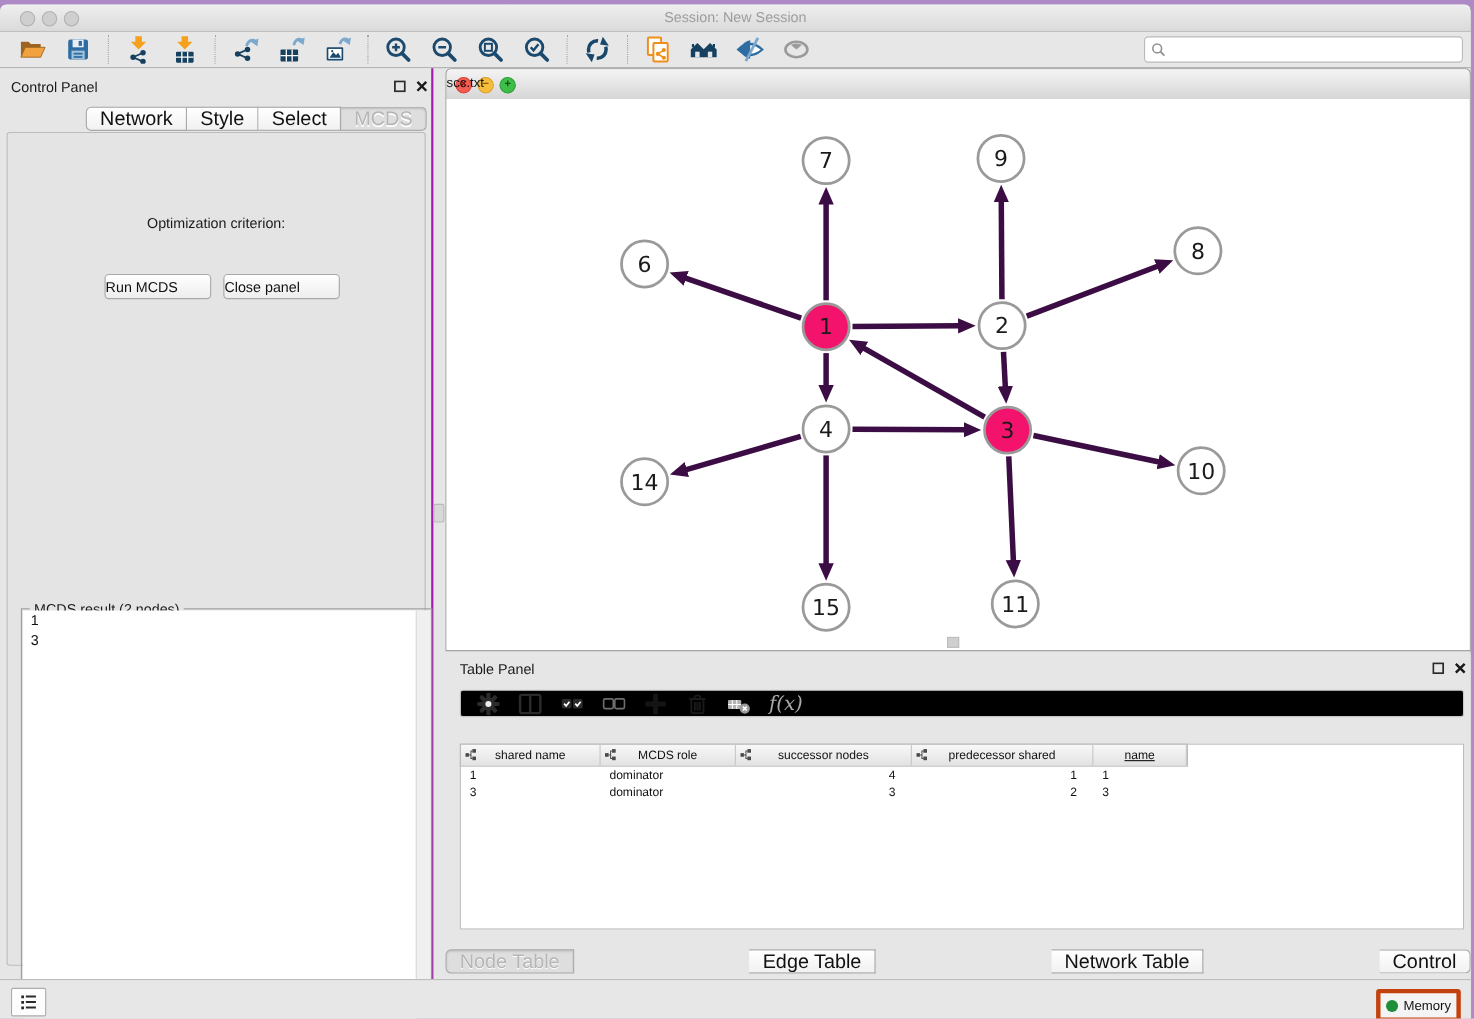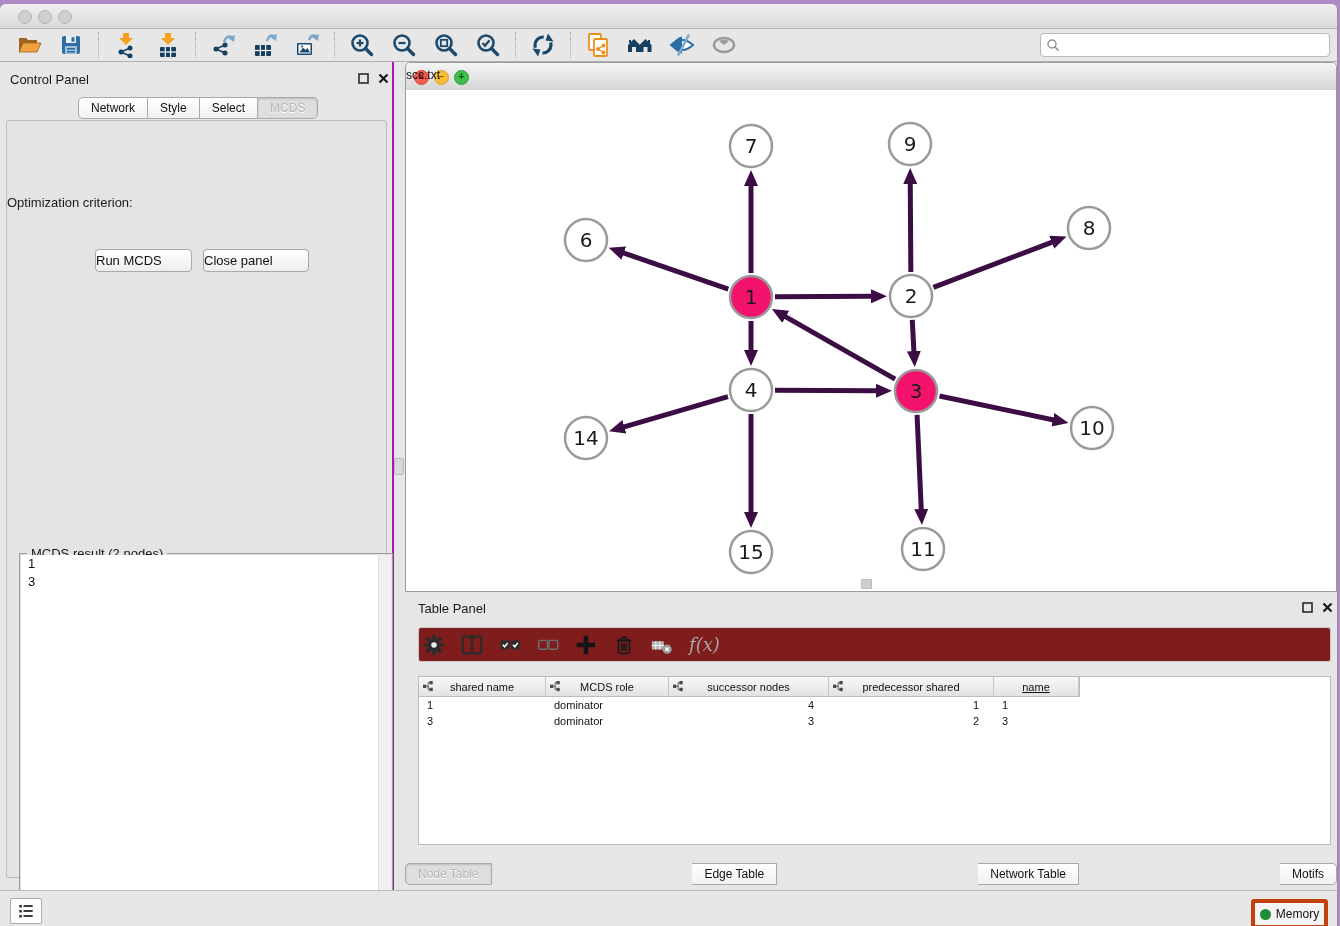--- a/index.html
+++ b/index.html
@@ -29,28 +29,28 @@
              border:1px solid #b9b9b9;border-radius:4px;display:flex;align-items:center}
   .searchbox svg{width:14px;height:14px;margin:0 5px}
   .searchbox input{border:none;outline:none;flex:1;font-size:12px;background:transparent;height:18px}
   
   .cp{position:absolute;left:0;top:62px;width:392px;height:828px;background:#e6e6e6;border-right:2px solid #a21caf}
   .panel-title{font-size:13px;color:#1a1a1a}
   .panel-icons{position:absolute;display:flex;gap:9px}
   .panel-icons svg{width:11px;height:11px}
   .tabbar{display:flex}
   .tab{height:20px;line-height:20px;padding:0 12px;background:linear-gradient(#ffffff,#f1f1f1);
-       border:1px solid #a9a9a9;border-left:none;font-size:12px;color:#111;white-space:nowrap}
+       border:1px solid #a9a9a9;border-left:none;font-size:18px;color:#111;white-space:nowrap}
   .tab:first-child{border-left:1px solid #a9a9a9;border-radius:5px 0 0 5px}
   .tab:last-child{border-radius:0 5px 5px 0}
   .tab.selected{background:#dedede;color:#b6b6b6;text-shadow:0 1px 0 #fff;
                 box-shadow:inset 0 1px 2px rgba(0,0,0,.15)}
   .cp-box{position:absolute;left:6px;top:58px;width:379px;height:756px;background:#e4e4e4;
           border:1px solid #bcbcbc;border-radius:3px}
-  .opt-label{position:absolute;left:0;top:74px;width:100%;font-size:13px;color:#1a1a1a}
+  .opt-label{position:absolute;left:0;top:74px;width:100%;text-align:center;font-size:13px;color:#1a1a1a}
   .select{position:absolute;left:45px;top:96px;width:306px;height:21px;background:linear-gradient(#fff,#f4f4f4);
           border:1px solid #a9a9a9;border-radius:4px;font-size:13px;color:#111;
           display:flex;align-items:center;padding-left:10px}
   .select .chev{position:absolute;right:6px;top:3px}
   .btn{position:absolute;height:21px;background:linear-gradient(#fff,#ededed);border:1px solid #a9a9a9;
        border-radius:4px;font-size:13px;color:#111;text-align:left;line-height:21px}
   .fieldset{position:absolute;left:12px;top:432px;width:372px;height:377px;border:1px solid #9c9c9c}
   .fieldset .legend{position:absolute;left:7px;top:-8px;background:#e4e4e4;padding:0 4px;font-size:13px;color:#1a1a1a}
   .result-area{position:absolute;left:1px;top:1px;width:357px;height:362px;background:#fff;overflow:hidden}
   .result-area .line{font-size:13px;color:#111;padding:1px 0 1px 7px;line-height:16px}
@@ -61,22 +61,22 @@
   .netwin{position:absolute;left:405px;top:62px;width:932px;height:530px;background:#fff;
           border:1px solid #9c9c9c;box-sizing:border-box;border-radius:5px 5px 0 0}
   .net-titlebar{position:absolute;left:0;top:0;width:100%;height:27px;
                 background:linear-gradient(#f4f4f4,#d6d6d6);border-bottom:1px solid #a5a5a5;
                 border-radius:5px 5px 0 0}
   .net-title{position:absolute;left:0;top:5px;width:100%;text-align:left;font-size:12px;color:#111}
   .net-canvas{position:absolute;left:0;top:27px;width:930px;height:501px;background:#fff}
   .scrollnub{position:absolute;left:455px;bottom:2px;width:9px;height:8px;background:#cfcfcf;border:1px solid #bdbdbd}
   
   .tp{position:absolute;left:405px;top:595px;width:932px;height:295px;background:#e6e6e6}
-  .tp-toolbar{position:absolute;left:13px;top:32px;width:913px;height:35px;background:#7f1d1d;
-              border:1px solid #c8c8c8;border-radius:3px;display:flex;align-items:center;box-sizing:border-box}
+  .tp-toolbar{position:absolute;left:13px;top:32px;width:913px;height:25px;background:#000000;
+              border:1px solid #c8c8c8;border-radius:3px;display:flex;align-items:center;padding-left:10px;box-sizing:border-box}
   .tp-btn{width:30px;height:28px;margin-right:8px;display:flex;align-items:center;justify-content:center}
   .tp-btn svg{width:24px;height:24px}
   .fx{font-family:"DejaVu Serif",serif;font-style:italic;font-size:18px;color:#a9a9a9;margin-left:4px}
   .tbl-body{position:absolute;left:13px;top:81px;width:913px;height:169px;background:#fff;border:1px solid #bcbcbc;box-sizing:border-box}
   .tbl-header{position:absolute;left:13px;top:81px;height:19px;display:flex;
               background:linear-gradient(#f8f8f8,#e2e2e2);border:1px solid #bcbcbc;box-sizing:content-box}
   .th{position:relative;height:19px;border-right:1px solid #c6c6c6;font-size:11px;color:#111;
       display:flex;align-items:center;justify-content:center;box-sizing:border-box}
   .th svg{position:absolute;left:4px;top:4px;width:11px;height:11px}
   .tr{position:absolute;left:13px;height:16px;display:flex;font-size:11px;color:#111}
@@ -92,20 +92,21 @@
 </style>
 </head>
 <body>
 
 <div class="window"></div>
 
 <div class="titlebar">
   <span class="tl gray" style="left:18px"></span>
   <span class="tl gray" style="left:38px"></span>
   <span class="tl gray" style="left:58px"></span>
+  <div class="title">Session: New Session</div>
 </div>
 
 <div class="toolbar">
   <div class="tbtn">
       <svg viewBox="0 0 26 26">
         <path d="M3 20V6h7l2 2h9v4" fill="#9c6420"></path>
         <path d="M3 20l4-9h18l-4 9z" fill="#f1a23f" stroke="#9c6420" stroke-width="0.8"></path>
       </svg>
     </div>
   <div class="tbtn">
@@ -532,21 +533,21 @@
         <div class="td" style="width: 123px; text-align: left; padding: 0px 0px 0px 9px; box-sizing: border-box;">dominator</div>
         <div class="td" style="width: 160px; text-align: right; padding: 0px 14px 0px 0px; box-sizing: border-box;">3</div>
         <div class="td" style="width: 165px; text-align: right; padding: 0px 14px 0px 0px; box-sizing: border-box;">2</div>
         <div class="td" style="width: 85px; text-align: left; padding: 0px 0px 0px 9px; box-sizing: border-box;">3</div>
       </div>
     </div>
   <div class="tp-tabs" id="tp-tabs">
       <div class="tab selected">Node Table</div>
       <div class="tab">Edge Table</div>
       <div class="tab">Network Table</div>
-      <div class="tab">Motifs</div>
+      <div class="tab">Control</div>
     </div>
 </div>
 
 <div class="statusbar">
   <div class="listbtn">
     <svg width="22" height="20" viewBox="0 0 24 24">
         <g stroke="#2b2b2b" stroke-width="2.2">
           <line x1="9" y1="6" x2="20" y2="6"></line>
           <line x1="9" y1="12" x2="20" y2="12"></line>
           <line x1="9" y1="18" x2="20" y2="18"></line>

